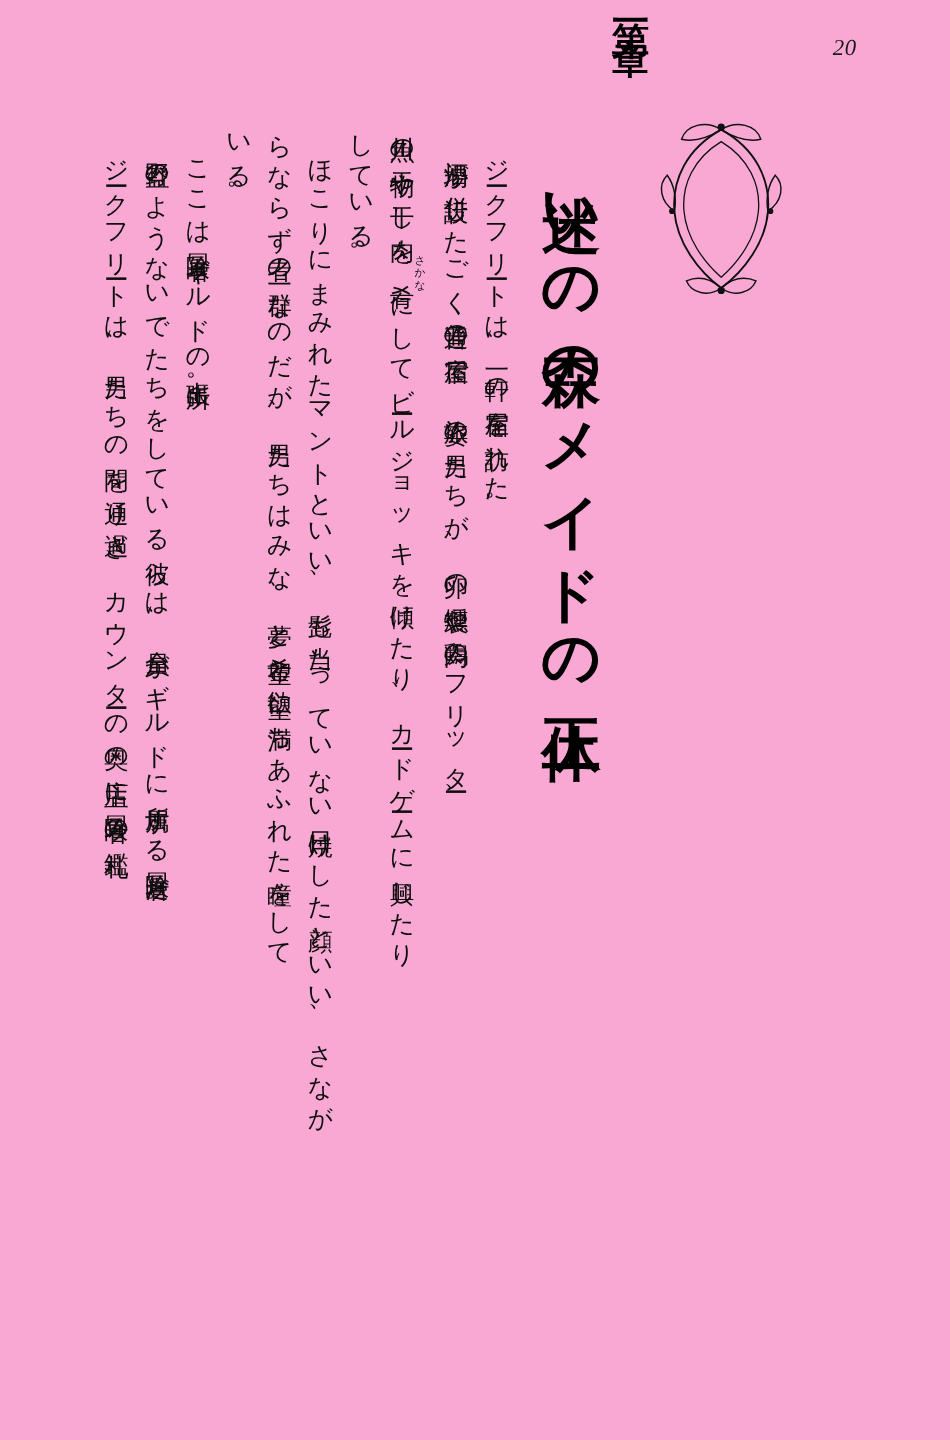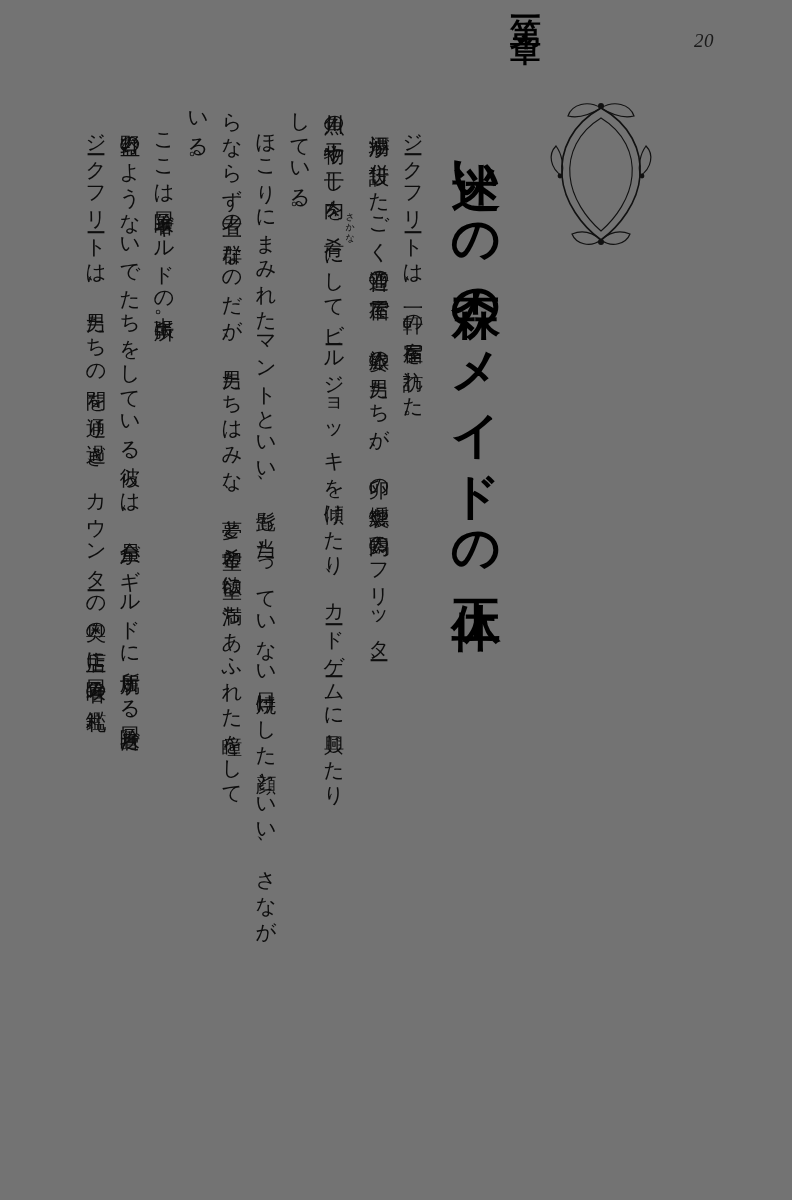--- a/index.html
+++ b/index.html
@@ -13,21 +13,21 @@
     font-family: "Liberation Serif", "DejaVu Serif", serif;
     color: #111111;
     overflow: hidden;
     position: relative;
   }
 
   .page {
     position: relative;
     width: 792px;
     height: 1200px;
-    background: #737373;
+    background: #f9a8d4;
     box-sizing: border-box;
   }
 
   
   .page-number {
     position: absolute;
     top: 30px;
     right: 78px;
     font-family: "Liberation Serif", "DejaVu Serif", serif;
     font-style: italic;

